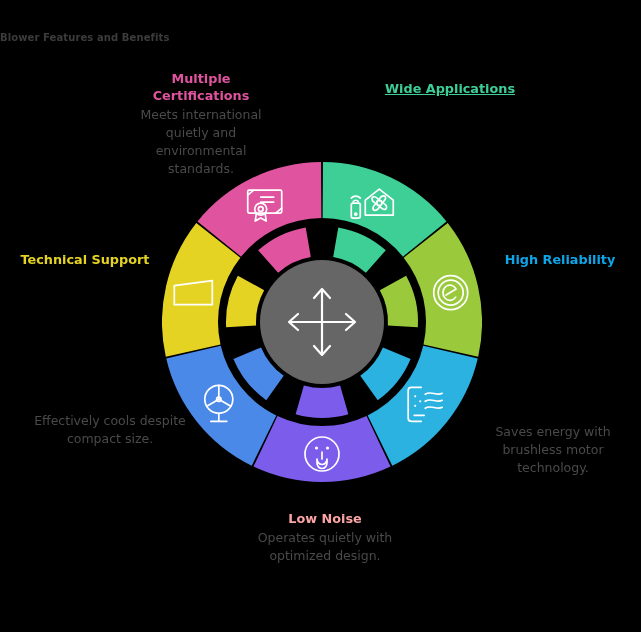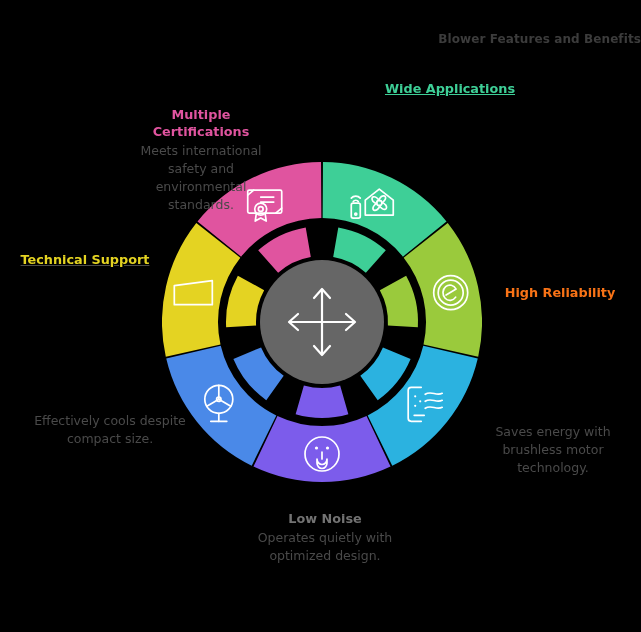--- a/index.html
+++ b/index.html
@@ -14,22 +14,22 @@
     position: relative;
     overflow: hidden;
     font-family: "DejaVu Sans", "Liberation Sans", sans-serif;
   }
 
   #page-title {
     position: absolute;
     top: 32px;
     left: 0;
     width: 641px;
-    text-align: right;
-    font-size: 12px;
+    text-align: left;
+    font-size: 10px;
     font-weight: bold;
     color: #3c3c3c;
     letter-spacing: 0.1px;
   }
 
   #wheel {
     position: absolute;
     left: 162px;
     top: 162px;
     width: 320px;
@@ -64,21 +64,21 @@
   .lbl-energy-efficiency {
     left: 470px; top: 423px; width: 166px; text-align: center;
   }
   .lbl-low-noise {
     left: 252px; top: 510px; width: 146px; text-align: center;
   }
   .lbl-good-heat-dissipation {
     left: 32px; top: 412px; width: 156px; text-align: center;
   }
   .lbl-technical-support {
-    left: 6px; top: 251px; width: 158px; text-align: center; text-decoration: underline;
+    left: 6px; top: 251px; width: 158px; text-align: center;
   }
 </style>
 </head>
 <body>
 
 <div id="page-title">Blower Features and Benefits</div>
 
 <div id="wheel">
   <svg width="320" height="320" viewBox="0 0 320 320" xmlns="http://www.w3.org/2000/svg">
     <g id="outer-ring">
@@ -164,38 +164,38 @@
       <line x1="128" y1="160" x2="192" y2="160"></line>
       <polyline points="152,136 160,127 168,136"></polyline>
       <polyline points="152,184 160,193 168,184"></polyline>
       <polyline points="136,152 127,160 136,168"></polyline>
       <polyline points="184,152 193,160 184,168"></polyline>
     </g>
   </svg>
 </div>
 
 <div class="label-block lbl-multiple-certifications">
-  <div class="label-title" style="color: rgb(224, 84, 159); margin-top: 36px;">Multiple Certifications</div>
-  <div class="label-desc">Meets international safety and environmental standards.</div>
+  <div class="label-title" style="color: rgb(224, 84, 159);">Multiple Certifications</div>
+  <div class="label-desc">Meets international quietly and environmental standards.</div>
 </div>
 
 <div class="label-block lbl-wide-applications">
   <div class="label-title" style="color: rgb(62, 207, 151); text-decoration: underline;">Wide Applications</div>
 </div>
 
 <div class="label-block lbl-high-reliability">
-  <div class="label-title" style="color: #f97316; margin-top: 33px;">High Reliability</div>
+  <div class="label-title" style="color: #0ea5e9;">High Reliability</div>
 </div>
 
 <div class="label-block lbl-energy-efficiency">
   <div class="label-desc">Saves energy with brushless motor technology.</div>
 </div>
 
 <div class="label-block lbl-low-noise">
-  <div class="label-title" style="color: #737373;">Low Noise</div>
+  <div class="label-title" style="color: #fca5a5;">Low Noise</div>
   <div class="label-desc">Operates quietly with optimized design.</div>
 </div>
 
 <div class="label-block lbl-good-heat-dissipation">
   <div class="label-desc">Effectively cools despite compact size.</div>
 </div>
 
 <div class="label-block lbl-technical-support">
   <div class="label-title" style="color: rgb(228, 211, 34);">Technical Support</div>
 </div>

